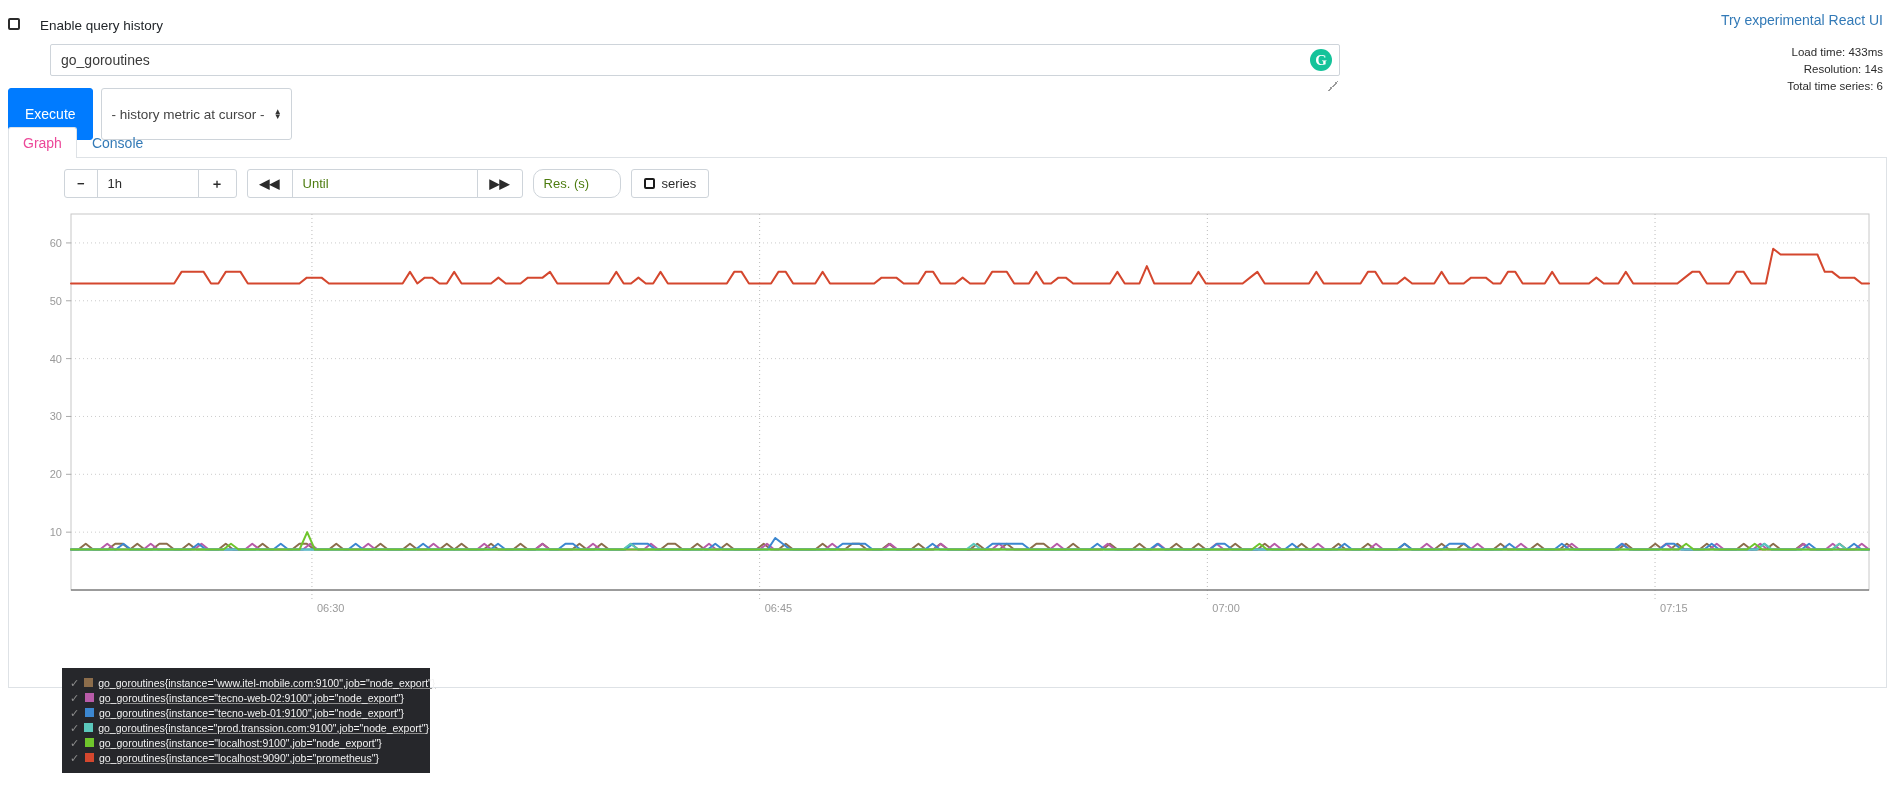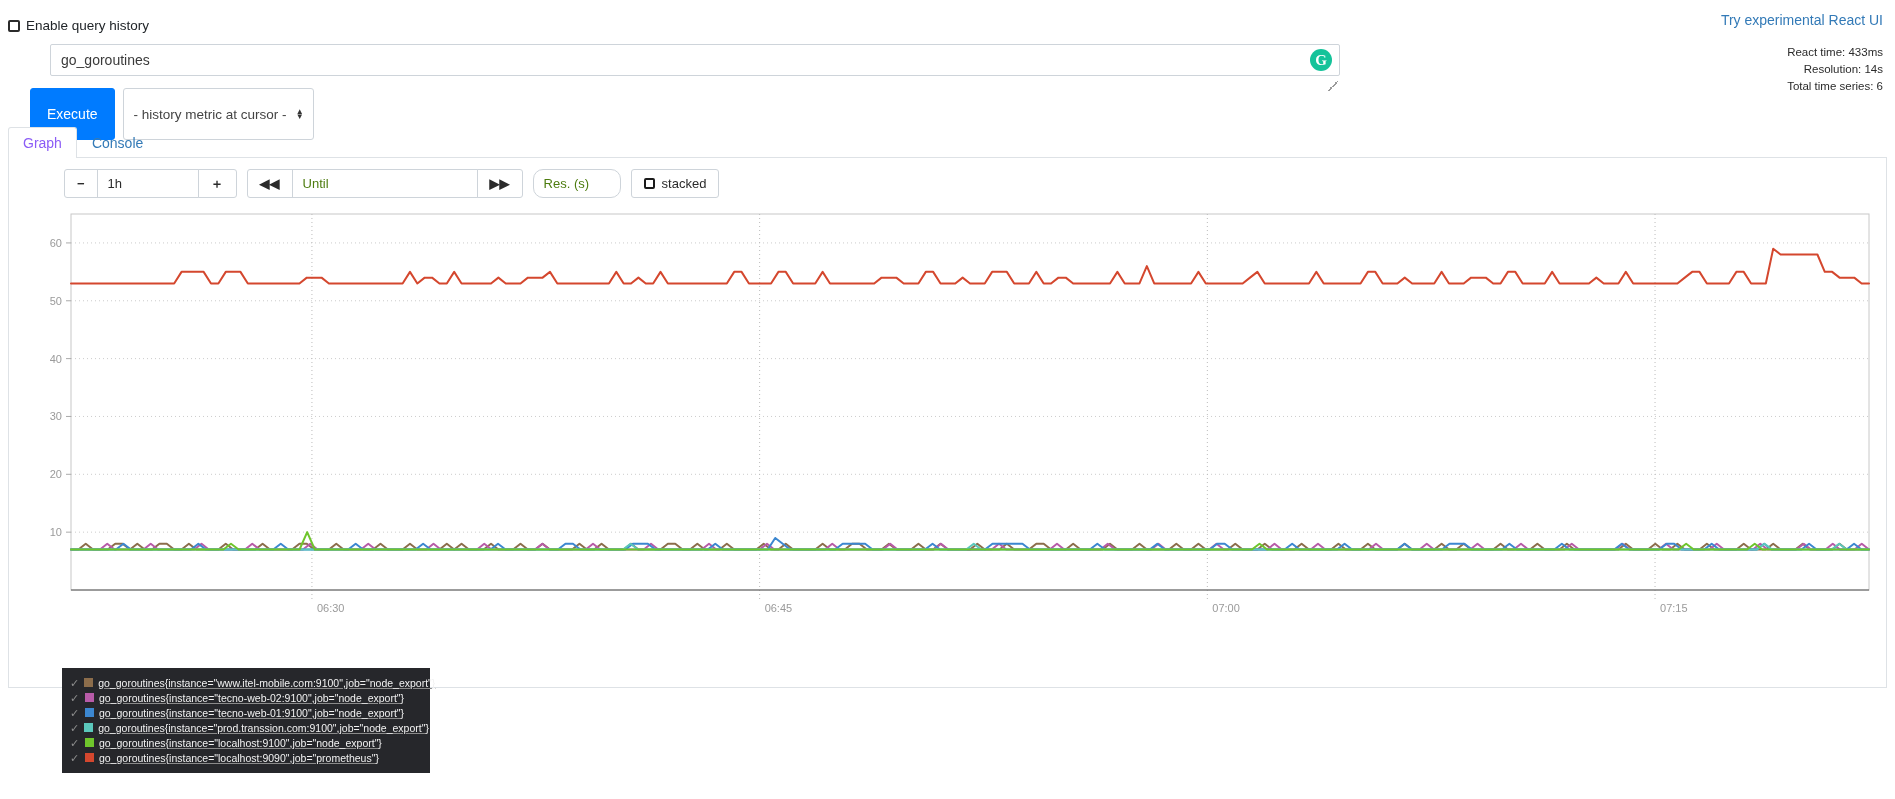--- a/index.html
+++ b/index.html
@@ -10,21 +10,21 @@
     font-family: "Liberation Sans", sans-serif;
     font-size: 13px;
     color: #212529;
     overflow: hidden;
   }
   .page { position: relative; width: 1895px; height: 799px; }
 
   
   .history-row {
     position: absolute; left: 8px; top: 18px;
-    display: flex; align-items: center; gap: 6px;
+    display: flex; gap: 20px;
   }
   .chk {
     width: 12px; height: 12px;
     border: 2px solid #2b2b2b; border-radius: 2px;
     background: #fff; display: inline-block;
   }
   .history-label { font-size: 13.5px; color: #212529; }
 
   .react-link {
     position: absolute; right: 12px; top: 12px;
@@ -71,21 +71,20 @@
   
   .exec-row {
     position: absolute; left: 8px; top: 88px;
     display: flex; align-items: stretch; gap: 8px;
   }
   .btn-execute {
     background: #007bff; border: 1px solid #007bff; color: #fff;
     font-size: 14px; padding: 16px 16px; border-radius: 3px;
     cursor: pointer; font-family: "Liberation Sans", sans-serif;
     line-height: 18px;
-    margin-left: 22px;
   }
   .metric-select {
     border: 1px solid #ced4da; border-radius: 3px; background: #fff;
     font-size: 13.5px; color: #444; padding: 6px 26px 6px 10px;
     position: relative; display: flex; align-items: center;
     cursor: pointer; min-width: 172px;
   }
   .sel-arrows {
     position: absolute; right: 9px; top: 50%; transform: translateY(-50%);
     display: flex; flex-direction: column; line-height: 5px;
@@ -103,21 +102,21 @@
   .tab {
     padding: 6px 14px 6px 14px;
     font-size: 14px; cursor: pointer;
     border: 1px solid transparent;
     border-bottom: none;
     margin-bottom: -1px;
     border-radius: 3px 3px 0 0;
     line-height: 18px;
   }
   .tab.active {
-    color: #8b5cf6; background: #fff;
+    color: #ec4899; background: #fff;
     border-color: #dee2e6 #dee2e6 #fff;
   }
   .tab.inactive { color: #337ab7; text-align: right; }
 
   
   .panel {
     position: absolute; left: 8px; top: 158px;
     width: 1879px; height: 530px;
     border: 1px solid #dee2e6; border-top: none;
     background: #fff;
@@ -202,21 +201,21 @@
 
   <a class="react-link">Try experimental React UI</a>
 
   <div class="query-wrap">
     <textarea class="query-input" placeholder="Expression (press Shift+Enter for newlines)" style="">go_goroutines</textarea>
     <div class="grammarly">G</div>
     <div class="resize-grip"></div>
   </div>
 
   <div class="stats">
-    <div>React time: 433ms</div>
+    <div>Load time: 433ms</div>
     <div>Resolution: 14s</div>
     <div>Total time series: 6</div>
   </div>
 
   <div class="exec-row">
     <button class="btn-execute">Execute</button>
     <div class="metric-select">
       <span>- history metric at cursor -</span>
       <span class="sel-arrows">
         <span>▲</span>
@@ -246,21 +245,21 @@
         </div>
         <div class="gbtn">▶▶</div>
       </div>
 
       <div class="res-field">
         <span class="ph">Res. (s)</span>
       </div>
 
       <div class="stacked-btn">
         <span class="stacked-box"></span>
-        <span>stacked</span>
+        <span>series</span>
       </div>
     </div>
 
     <div class="chart-area">
       <svg id="chart" class="chart-svg" width="1848" height="420">
           <rect x="42" y="8" width="1798" height="376" fill="#fff" stroke="#c8c8c8" stroke-width="1"></rect>
           <line x1="42" y1="326.15384615384613" x2="1840" y2="326.15384615384613" stroke="#cccccc" stroke-width="1" stroke-dasharray="1,3"></line>
           <line x1="37" y1="326.15384615384613" x2="42" y2="326.15384615384613" stroke="#aaaaaa" stroke-width="1"></line>
           <text x="33" y="330.15384615384613" text-anchor="end" class="axis-label">10</text>
           <line x1="42" y1="268.3076923076923" x2="1840" y2="268.3076923076923" stroke="#cccccc" stroke-width="1" stroke-dasharray="1,3"></line>

